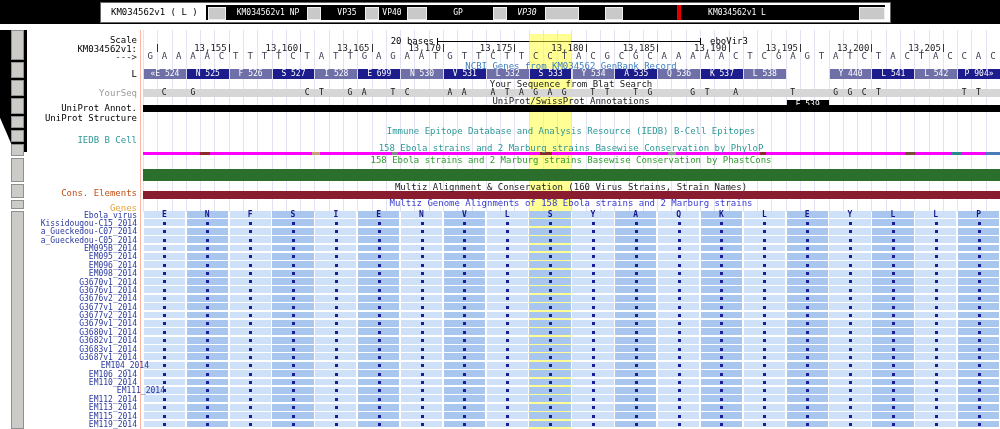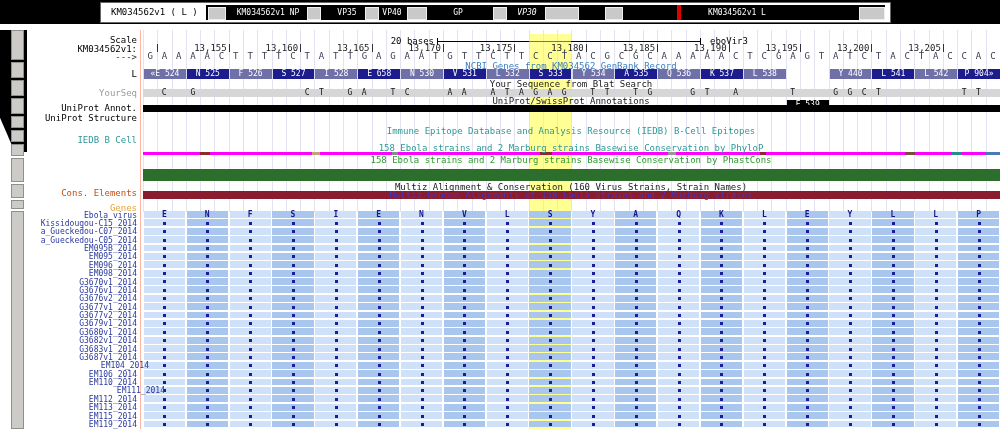--- a/index.html
+++ b/index.html
@@ -162,21 +162,21 @@
       <div class="seqch" style="left: 943.008px; top: 52px;">C</div>
       <div class="seqch" style="left: 957.292px; top: 52px;">C</div>
       <div class="seqch" style="left: 971.575px; top: 52px;">A</div>
       <div class="seqch" style="left: 985.858px; top: 52px;">C</div>
       <div class="abs" style="left: 143px; top: 69px; width: 857px; height: 10px; z-index: 2;">
         <div class="codon" style="left: 0px; width: 42.85px; background: rgb(112, 112, 168);">«E 524</div>
         <div class="codon" style="left: 42.85px; width: 42.85px; background: rgb(28, 28, 140);">N 525</div>
         <div class="codon" style="left: 85.7px; width: 42.85px; background: rgb(112, 112, 168);">F 526</div>
         <div class="codon" style="left: 128.55px; width: 42.85px; background: rgb(28, 28, 140);">S 527</div>
         <div class="codon" style="left: 171.4px; width: 42.85px; background: rgb(112, 112, 168);">I 528</div>
-        <div class="codon" style="left: 214.25px; width: 42.85px; background: rgb(28, 28, 140);">E 658</div>
+        <div class="codon" style="left: 214.25px; width: 42.85px; background: rgb(28, 28, 140);">E 699</div>
         <div class="codon" style="left: 257.1px; width: 42.85px; background: rgb(112, 112, 168);">N 530</div>
         <div class="codon" style="left: 299.95px; width: 42.85px; background: rgb(28, 28, 140);">V 531</div>
         <div class="codon" style="left: 342.8px; width: 42.85px; background: rgb(112, 112, 168);">L 532</div>
         <div class="codon" style="left: 385.65px; width: 42.85px; background: rgb(28, 28, 140);">S 533</div>
         <div class="codon" style="left: 428.5px; width: 42.85px; background: rgb(112, 112, 168);">Y 534</div>
         <div class="codon" style="left: 471.35px; width: 42.85px; background: rgb(28, 28, 140);">A 535</div>
         <div class="codon" style="left: 514.2px; width: 42.85px; background: rgb(112, 112, 168);">Q 536</div>
         <div class="codon" style="left: 557.05px; width: 42.85px; background: rgb(28, 28, 140);">K 537</div>
         <div class="codon" style="left: 599.9px; width: 42.85px; background: rgb(112, 112, 168);">L 538</div>
         <div class="codon" style="left: 642.75px; width: 42.85px; background: #000000; margin-top: 31px;">E 539</div>
@@ -1789,15 +1789,15 @@
       <div class="lblR" style="top: 204px; color: rgb(232, 165, 60); z-index: 5;">Genes</div>
     </div>
   <div id="titles">
       <div class="title" style="top: 62px; color: rgb(61, 127, 194);">NCBI Genes from KM034562 GenBank Record</div>
       <div class="title" style="top: 80px; color: rgb(26, 26, 26);">Your Sequence from Blat Search</div>
       <div class="title" style="top: 97px; color: rgb(26, 26, 26);">UniProt/SwissProt Annotations</div>
       <div class="title" style="top: 127px; color: rgb(46, 152, 152);">Immune Epitope Database and Analysis Resource (IEDB) B-Cell Epitopes</div>
       <div class="title" style="top: 144px; color: rgb(46, 152, 152);">158 Ebola strains and 2 Marburg strains Basewise Conservation by PhyloP</div>
       <div class="title" style="top: 156px; color: rgb(47, 154, 47);">158 Ebola strains and 2 Marburg strains Basewise Conservation by PhastCons</div>
       <div class="title" style="top: 183px; color: rgb(34, 34, 34);">Multiz Alignment &amp; Conservation (160 Virus Strains, Strain Names)</div>
-      <div class="title" style="top: 191px; color: rgb(58, 58, 208);">Multiz Genome Alignments of 158 Ebola strains and 2 Marburg strains</div>
+      <div class="title" style="top: 199px; color: rgb(58, 58, 208);">Multiz Genome Alignments of 158 Ebola strains and 2 Marburg strains</div>
     </div>
 </div>
 
 </body></html>

